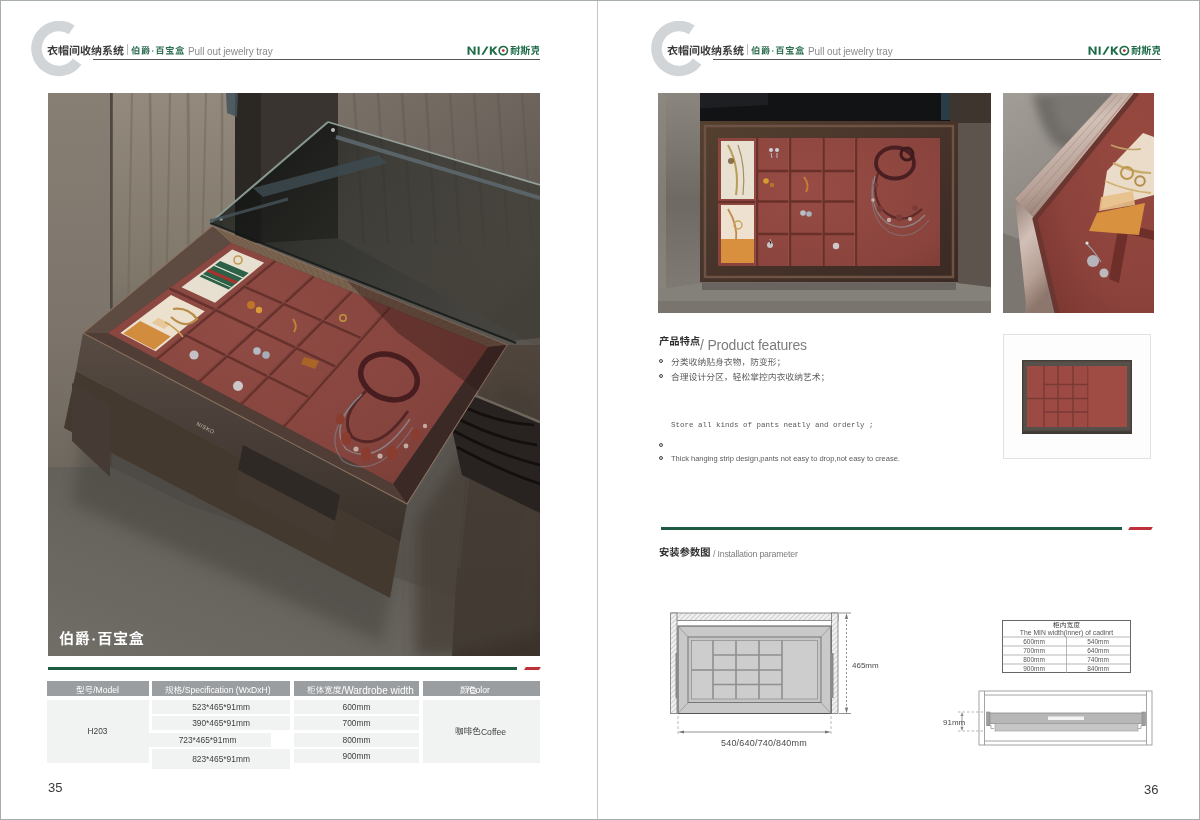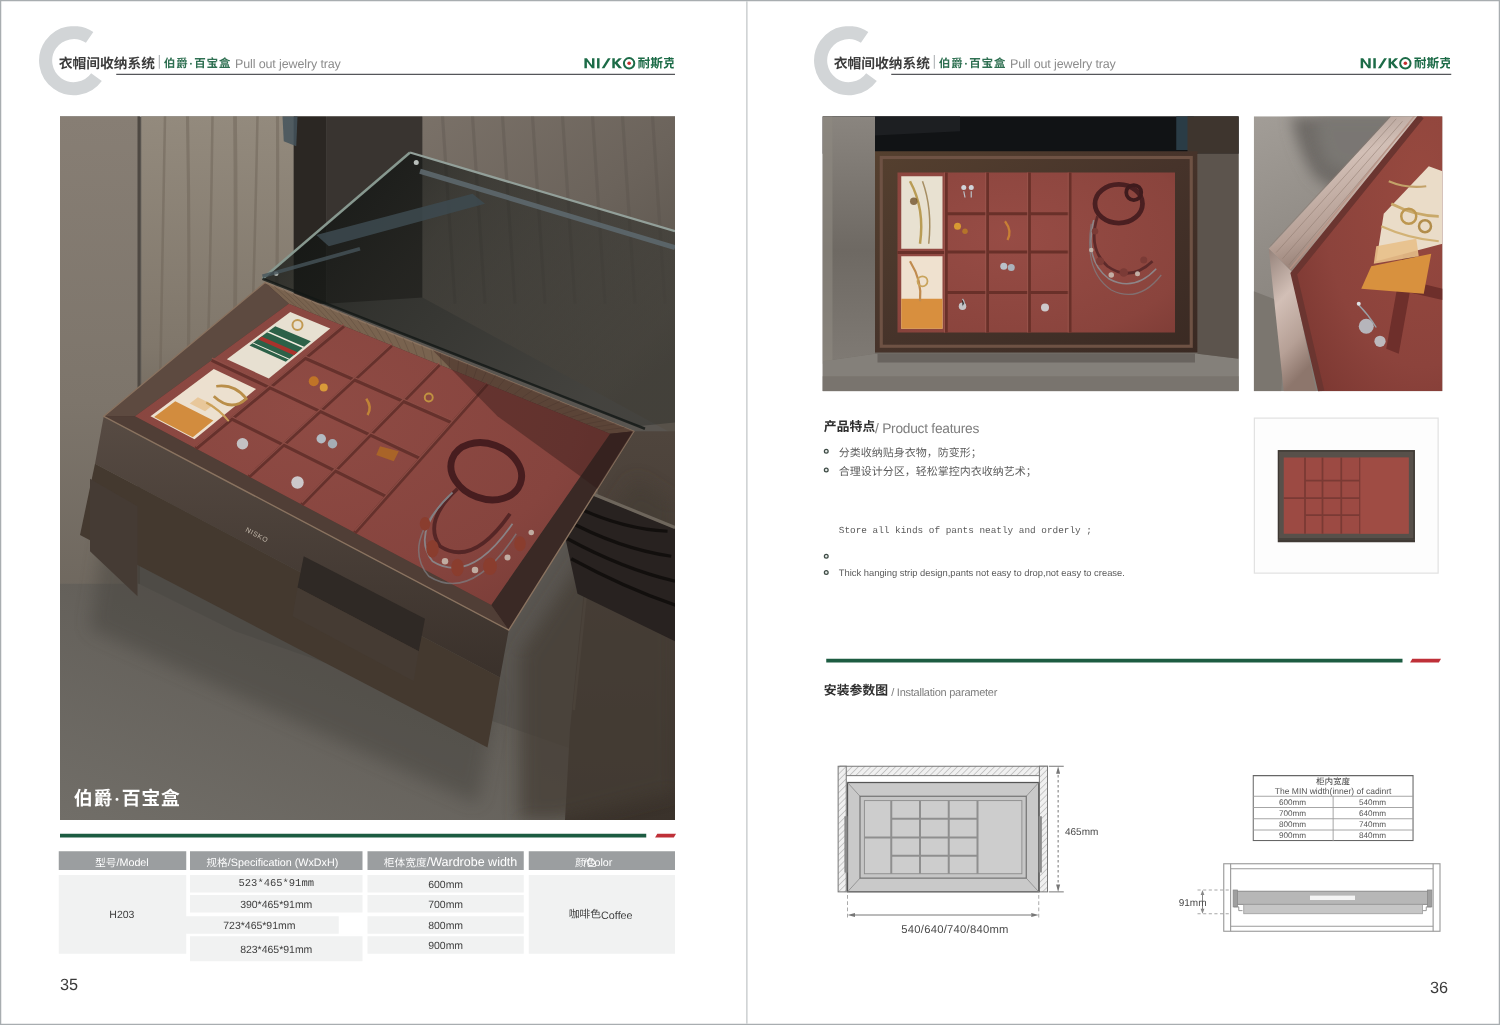--- a/index.html
+++ b/index.html
@@ -357,21 +357,21 @@
 <div class="abs" style="left:467px;top:685px;font-size:8.6px;color:#fff;white-space:nowrap;">/Color</div>
 
 <div class="tcell" style="left:46.5px;top:699.5px;width:102px;height:63.5px;">H203</div>
 
 <div class="tcell" style="left:423px;top:699.5px;width:117px;height:63.5px;"></div>
 <svg class="abs" style="left:455.1px;top:726px;" width="27.8" height="11" viewBox="0 0 27.8 11">
     <path transform="translate(0,8.2)" d="M3.6 -7.2 3.6 -5.5H2.9V-4.9H3.6C3.5 -2.6 3.3 -0.8 2.2 0.3C2.3 0.4 2.5 0.6 2.6 0.7C3.8 -0.5 4.1 -2.5 4.2 -4.9H4.9C4.8 -1.6 4.7 -0.4 4.5 -0.2C4.4 -0.1 4.4 -0.0 4.3 -0.0C4.1 -0.0 3.9 -0.0 3.6 -0.1C3.7 0.1 3.7 0.4 3.8 0.5C4.1 0.5 4.3 0.5 4.5 0.5C4.7 0.5 4.9 0.4 5.0 0.2C5.3 -0.2 5.4 -1.4 5.5 -5.2C5.5 -5.3 5.5 -5.5 5.5 -5.5H4.2L4.2 -7.2ZM5.8 -6.2V0.4H6.4V-0.4H7.4V0.3H8.0V-6.2ZM6.4 -0.9V-5.6H7.4V-0.9ZM0.7 -6.6V-0.6H1.2V-1.5H2.6V-6.6ZM1.2 -6.1H2.0V-2.0H1.2Z M14.7 -7.2V0.7H15.3V-1.5H16.9V-2.1H15.3V-3.4H16.7V-3.9H15.3V-5.2H16.8V-5.8H15.3V-7.2ZM13.2 -7.2V-5.8H11.8V-5.2H13.2V-3.9H11.9V-3.4H13.2V-2.0H11.6V-1.4H13.2V0.7H13.8V-7.2ZM9.2 -6.4V-0.8H9.8V-1.6H11.3V-6.4ZM9.8 -5.8H10.8V-2.2H9.8Z M21.3 -4.2V-2.7H19.3V-4.2ZM21.9 -4.2H24.0V-2.7H21.9ZM22.3 -5.9C22.1 -5.5 21.8 -5.1 21.4 -4.8H19.2C19.5 -5.2 19.8 -5.5 20.1 -5.9ZM20.2 -7.2C19.6 -6.1 18.6 -5.0 17.5 -4.4C17.7 -4.3 17.8 -3.9 17.9 -3.8C18.2 -4.0 18.4 -4.2 18.7 -4.4V-0.7C18.7 0.3 19.1 0.5 20.5 0.5C20.8 0.5 23.4 0.5 23.8 0.5C25.1 0.5 25.3 0.2 25.5 -1.2C25.3 -1.2 25.0 -1.3 24.9 -1.4C24.8 -0.3 24.6 -0.1 23.8 -0.1C23.2 -0.1 20.9 -0.1 20.4 -0.1C19.5 -0.1 19.3 -0.2 19.3 -0.7V-2.1H24.0V-1.7H24.6V-4.8H22.2C22.6 -5.3 23.0 -5.8 23.3 -6.2L22.9 -6.5L22.8 -6.5H20.5C20.6 -6.7 20.7 -6.8 20.8 -7.0Z" fill="#3f3f3f"></path>
   </svg>
 <div class="abs" style="left:480.9px;top:726.5px;font-size:8.6px;color:#3f3f3f;">Coffee</div>
 
-<div class="tcell" style="left:152px;top:699.5px;width:138px;height:14px;font-family:Liberation Mono, monospace;">523*465*91mm</div>
+<div class="tcell" style="left:152px;top:699.5px;width:138px;height:14px;">523*465*91mm</div>
 <div class="tcell" style="left:294px;top:699.5px;width:125px;height:14px;">600mm</div>
 
 <div class="tcell" style="left:152px;top:716px;width:138px;height:14px;">390*465*91mm</div>
 <div class="tcell" style="left:294px;top:716px;width:125px;height:14px;">700mm</div>
 
 <div class="tcell" style="left:144px;top:732.5px;width:127px;height:14px;">723*465*91mm</div>
 <div class="tcell" style="left:294px;top:732.5px;width:125px;height:14px;">800mm</div>
 
 <div class="tcell" style="left:152px;top:749px;width:138px;height:20px;">823*465*91mm</div>
 <div class="tcell" style="left:294px;top:749px;width:125px;height:14px;">900mm</div>
@@ -535,21 +535,21 @@
 
 <circle cx="90" cy="168" r="6" fill="#b8bcc2" opacity="0.95"></circle>
 <circle cx="101" cy="180" r="4.5" fill="#c2c6cb" opacity="0.9"></circle>
 <path d="M 84 151 q 8 8 14 18" stroke="#9aa0a6" stroke-width="1.1" fill="none"></path>
 <circle cx="84" cy="150" r="1.6" fill="#dfe2e5"></circle>
 </svg>
 
 <svg class="abs" style="left:659.0px;top:333.7px;" width="44.8" height="14.4" viewBox="0 0 44.8 14.4">
     <path transform="translate(0,10.8)" d="M4.2 -8.5C4.3 -8.3 4.5 -8.0 4.6 -7.7H1.1V-6.5H3.4L2.5 -6.1C2.8 -5.7 3.1 -5.3 3.3 -4.9H1.1V-3.4C1.1 -2.4 1.1 -0.9 0.2 0.2C0.5 0.3 1.1 0.8 1.3 1.1C2.2 -0.2 2.4 -2.1 2.4 -3.4V-3.7H9.6V-4.9H7.5L8.3 -6.1L6.9 -6.5C6.8 -6.0 6.4 -5.3 6.2 -4.9H3.8L4.5 -5.2C4.3 -5.6 4.0 -6.1 3.7 -6.5H9.4V-7.7H6.1C5.9 -8.0 5.7 -8.5 5.4 -8.8Z M13.6 -7.2H17.3V-5.8H13.6ZM12.4 -8.3V-4.6H18.5V-8.3ZM11.0 -3.7V0.9H12.2V0.4H13.7V0.9H15.0V-3.7ZM12.2 -0.8V-2.6H13.7V-0.8ZM15.8 -3.7V0.9H17.0V0.4H18.7V0.9H19.9V-3.7ZM17.0 -0.8V-2.6H18.7V-0.8Z M25.3 -2.1C25.7 -1.6 26.2 -0.9 26.4 -0.4L27.4 -1.1C27.2 -1.5 26.6 -2.2 26.2 -2.6H28.3V-0.5C28.3 -0.3 28.2 -0.3 28.1 -0.3C27.9 -0.3 27.4 -0.3 26.9 -0.3C27.0 0.0 27.2 0.6 27.2 0.9C28.0 0.9 28.6 0.9 28.9 0.7C29.3 0.5 29.5 0.2 29.5 -0.5V-2.6H30.5V-3.8H29.5V-4.7H30.6V-5.8H28.3V-6.7H30.1V-7.8H28.3V-8.8H27.1V-7.8H25.3V-6.7H27.1V-5.8H24.7V-4.7H28.3V-3.8H24.9V-2.6H26.2ZM21.4 -7.9C21.3 -6.7 21.1 -5.3 20.8 -4.5C21.1 -4.4 21.5 -4.2 21.8 -4.0C21.9 -4.5 22.0 -5.0 22.1 -5.6H22.6V-3.4C22.0 -3.2 21.5 -3.1 21.0 -3.0L21.3 -1.7L22.6 -2.1V0.9H23.8V-2.5L24.7 -2.8L24.6 -3.9L23.8 -3.7V-5.6H24.6V-6.7H23.8V-8.7H22.6V-6.7H22.2L22.3 -7.8Z M33.7 -4.6H38.4V-3.2H33.7ZM34.2 -1.3C34.3 -0.6 34.4 0.3 34.4 0.9L35.6 0.7C35.6 0.2 35.5 -0.7 35.4 -1.4ZM36.3 -1.3C36.6 -0.6 36.9 0.3 37.0 0.8L38.2 0.5C38.1 -0.1 37.7 -0.9 37.4 -1.6ZM38.4 -1.4C38.9 -0.7 39.5 0.3 39.7 0.9L40.9 0.4C40.6 -0.2 40.0 -1.1 39.5 -1.8ZM32.5 -1.7C32.2 -0.9 31.7 -0.1 31.2 0.3L32.3 0.9C32.9 0.3 33.4 -0.6 33.7 -1.4ZM32.5 -5.7V-2.1H39.7V-5.7H36.6V-6.7H40.3V-7.8H36.6V-8.8H35.4V-5.7Z" fill="#2e2e2e"></path>
   </svg>
-<div class="abs" style="left:700px;top:337px;font-size:11px;color:#7d7d7d;white-space:nowrap;letter-spacing:-0.2px;">/ Product features</div>
+<div class="abs" style="left:700px;top:337px;font-size:14px;color:#7d7d7d;white-space:nowrap;letter-spacing:-0.2px;">/ Product features</div>
 
 <div class="bdot" style="left:659px;top:359px;"></div>
 <svg class="abs" style="left:671.0px;top:355.8px;" width="117.5" height="12.3" viewBox="0 0 117.5 12.3">
     <path transform="translate(0,9.2)" d="M5.9 -7.2 5.3 -7.0C5.9 -5.7 7.0 -4.3 7.9 -3.5C8.1 -3.6 8.3 -3.9 8.5 -4.0C7.5 -4.7 6.5 -6.0 5.9 -7.2ZM2.9 -7.2C2.3 -5.9 1.4 -4.6 0.4 -3.9C0.5 -3.8 0.8 -3.5 1.0 -3.4C1.2 -3.6 1.4 -3.8 1.6 -4.0V-3.4H3.3C3.1 -1.9 2.7 -0.5 0.6 0.2C0.7 0.3 0.9 0.6 1.0 0.7C3.2 -0.1 3.8 -1.7 4.0 -3.4H6.4C6.3 -1.2 6.2 -0.4 6.0 -0.1C5.9 -0.0 5.8 -0.0 5.6 -0.0C5.4 -0.0 4.9 -0.0 4.3 -0.1C4.4 0.1 4.5 0.4 4.5 0.6C5.1 0.6 5.6 0.6 5.9 0.6C6.2 0.6 6.4 0.5 6.6 0.3C6.9 -0.0 7.0 -1.0 7.1 -3.7C7.1 -3.8 7.1 -4.1 7.1 -4.1H1.7C2.4 -4.9 3.1 -5.9 3.6 -7.0Z M15.4 -7.2C15.2 -6.9 14.8 -6.3 14.5 -6.0L15.0 -5.8C15.3 -6.1 15.7 -6.6 16.1 -7.0ZM10.4 -6.9C10.8 -6.6 11.2 -6.1 11.3 -5.7L11.9 -6.0C11.7 -6.4 11.3 -6.9 10.9 -7.2ZM12.8 -7.4V-5.7H9.4V-5.1H12.3C11.6 -4.3 10.4 -3.7 9.3 -3.4C9.4 -3.3 9.6 -3.1 9.7 -2.9C10.9 -3.2 12.1 -3.9 12.8 -4.8V-3.3H13.5V-4.7C14.6 -4.1 15.9 -3.4 16.6 -2.9L17.0 -3.5C16.3 -3.9 15.0 -4.5 13.9 -5.1H17.0V-5.7H13.5V-7.4ZM12.9 -3.1C12.8 -2.8 12.8 -2.5 12.7 -2.2H9.4V-1.6H12.5C12.0 -0.7 11.1 -0.2 9.2 0.1C9.3 0.2 9.5 0.5 9.5 0.7C11.7 0.3 12.7 -0.4 13.2 -1.5C13.9 -0.3 15.1 0.4 16.9 0.7C16.9 0.5 17.1 0.2 17.3 0.1C15.7 -0.1 14.5 -0.7 13.9 -1.6H17.0V-2.2H13.4C13.5 -2.5 13.5 -2.8 13.6 -3.1Z M22.8 -5.1H24.7C24.5 -3.9 24.2 -3.0 23.8 -2.2C23.3 -3.0 23.0 -3.9 22.7 -4.9ZM22.7 -7.4C22.4 -5.9 22.0 -4.4 21.2 -3.5C21.3 -3.4 21.6 -3.1 21.7 -3.0C21.9 -3.3 22.2 -3.7 22.4 -4.1C22.7 -3.2 23.0 -2.3 23.4 -1.6C22.9 -0.8 22.2 -0.3 21.3 0.2C21.5 0.3 21.7 0.6 21.8 0.7C22.6 0.3 23.3 -0.3 23.8 -1.0C24.3 -0.3 24.9 0.3 25.6 0.7C25.7 0.5 25.9 0.3 26.1 0.1C25.3 -0.2 24.7 -0.8 24.2 -1.6C24.7 -2.5 25.1 -3.7 25.4 -5.1H26.0V-5.7H23.0C23.1 -6.2 23.3 -6.7 23.4 -7.3ZM18.4 -0.9C18.6 -1.0 18.8 -1.1 20.5 -1.7V0.7H21.1V-7.3H20.5V-2.4L19.1 -1.9V-6.4H18.4V-2.1C18.4 -1.7 18.3 -1.6 18.1 -1.5C18.2 -1.3 18.4 -1.0 18.4 -0.9Z M26.8 -0.5 26.9 0.2C27.7 -0.1 28.8 -0.3 29.8 -0.6L29.7 -1.1C28.6 -0.9 27.5 -0.6 26.8 -0.5ZM32.0 -7.4V-6.2L32.0 -5.4H30.0V0.7H30.6V-1.5C30.8 -1.4 31.0 -1.2 31.1 -1.1C31.7 -1.8 32.0 -2.5 32.3 -3.2C32.7 -2.5 33.1 -1.7 33.3 -1.2L33.9 -1.6C33.6 -2.2 33.0 -3.2 32.5 -4.0C32.5 -4.3 32.6 -4.5 32.6 -4.8H33.9V-0.1C33.9 -0.0 33.8 0.0 33.7 0.0C33.6 0.0 33.1 0.0 32.6 0.0C32.7 0.2 32.7 0.5 32.8 0.7C33.5 0.7 33.9 0.6 34.2 0.5C34.4 0.4 34.5 0.2 34.5 -0.1V-5.4H32.6L32.6 -6.2V-7.4ZM30.6 -1.6V-4.8H31.9C31.8 -3.8 31.5 -2.6 30.6 -1.6ZM26.9 -3.7C27.1 -3.8 27.3 -3.8 28.4 -4.0C28.0 -3.4 27.6 -2.9 27.5 -2.8C27.2 -2.4 27.0 -2.2 26.8 -2.2C26.9 -2.0 27.0 -1.7 27.0 -1.6C27.2 -1.7 27.5 -1.8 29.7 -2.2C29.7 -2.4 29.7 -2.6 29.7 -2.8L27.9 -2.4C28.6 -3.2 29.2 -4.2 29.8 -5.2L29.3 -5.5C29.1 -5.2 28.9 -4.9 28.7 -4.5L27.6 -4.4C28.1 -5.2 28.6 -6.2 29.0 -7.1L28.4 -7.4C28.1 -6.3 27.4 -5.2 27.2 -4.9C27.0 -4.6 26.9 -4.3 26.7 -4.3C26.8 -4.2 26.9 -3.8 26.9 -3.7Z M37.2 -5.7V-3.3C37.2 -2.2 37.1 -0.6 35.5 0.3C35.7 0.4 35.8 0.6 35.9 0.7C37.6 -0.3 37.7 -2.0 37.7 -3.3V-5.7ZM37.6 -1.1C37.9 -0.6 38.3 0.1 38.5 0.5L39.0 0.1C38.8 -0.3 38.4 -0.9 38.0 -1.4ZM36.0 -6.9V-1.6H36.5V-6.3H38.4V-1.6H39.0V-6.9ZM39.5 -3.2V0.7H40.0V0.3H42.8V0.7H43.4V-3.2H41.5V-5.0H43.6V-5.6H41.5V-7.4H40.9V-3.2ZM40.0 -0.3V-2.6H42.8V-0.3Z M50.2 -4.7V-3.9H46.5V-4.7ZM50.2 -5.2H46.5V-5.9H50.2ZM50.2 -3.4V-2.6L50.0 -2.5H46.5V-3.4ZM44.7 -2.5V-1.9H49.3C47.9 -1.0 46.2 -0.2 44.4 0.2C44.5 0.4 44.7 0.6 44.8 0.8C46.8 0.2 48.6 -0.7 50.2 -1.9V-0.2C50.2 -0.1 50.1 -0.0 49.9 0.0C49.7 0.0 49.1 0.0 48.4 -0.0C48.5 0.2 48.6 0.5 48.6 0.7C49.5 0.7 50.1 0.7 50.4 0.5C50.7 0.4 50.8 0.2 50.8 -0.2V-2.4C51.4 -2.9 51.8 -3.4 52.3 -4.0L51.7 -4.3C51.4 -3.9 51.1 -3.6 50.8 -3.2V-6.5H48.4C48.5 -6.8 48.7 -7.0 48.8 -7.3L48.0 -7.4C48.0 -7.2 47.8 -6.8 47.7 -6.5H45.9V-2.5Z M56.6 -7.2C56.8 -6.8 57.0 -6.3 57.1 -6.0H53.3V-5.3H56.6C55.8 -4.3 54.5 -3.3 53.1 -2.6C53.2 -2.5 53.4 -2.2 53.5 -2.1C54.0 -2.3 54.6 -2.7 55.1 -3.0V-0.6C55.1 -0.2 54.8 0.0 54.6 0.2C54.7 0.3 54.9 0.5 55.0 0.7C55.2 0.5 55.5 0.4 58.3 -0.5C58.3 -0.6 58.2 -0.9 58.2 -1.1L55.7 -0.4V-3.5C56.3 -4.0 56.8 -4.5 57.2 -5.1C57.7 -2.6 58.5 -1.0 60.8 0.5C60.9 0.3 61.1 0.0 61.3 -0.1C60.2 -0.7 59.4 -1.5 58.9 -2.3C59.5 -2.8 60.3 -3.5 60.9 -4.2L60.3 -4.6C59.9 -4.0 59.2 -3.4 58.6 -2.9C58.2 -3.6 58.0 -4.4 57.8 -5.3H61.1V-6.0H57.3L57.8 -6.2C57.8 -6.5 57.5 -7.0 57.2 -7.4Z M66.3 -7.4C66.0 -6.1 65.5 -4.8 64.7 -4.0C64.9 -3.9 65.1 -3.7 65.3 -3.6C65.6 -4.1 66.0 -4.6 66.3 -5.3H67.0C66.6 -3.9 65.8 -2.4 64.9 -1.7C65.1 -1.6 65.3 -1.4 65.4 -1.3C66.4 -2.1 67.2 -3.8 67.6 -5.3H68.3C67.9 -3.1 66.9 -0.9 65.5 0.2C65.6 0.2 65.9 0.4 66.0 0.6C67.5 -0.6 68.4 -3.0 68.9 -5.3H69.3C69.1 -1.8 68.9 -0.5 68.7 -0.2C68.6 -0.0 68.5 -0.0 68.3 -0.0C68.2 -0.0 67.8 -0.0 67.4 -0.1C67.5 0.1 67.6 0.4 67.6 0.6C68.0 0.6 68.4 0.6 68.6 0.6C68.9 0.6 69.0 0.5 69.2 0.2C69.6 -0.2 69.8 -1.6 70.0 -5.6C70.0 -5.7 70.0 -5.9 70.0 -5.9H66.5C66.7 -6.3 66.8 -6.8 66.9 -7.3ZM62.5 -6.9C62.4 -5.8 62.2 -4.7 61.9 -3.9C62.0 -3.9 62.3 -3.7 62.4 -3.6C62.5 -4.0 62.6 -4.5 62.7 -5.0H63.6V-3.0C62.9 -2.8 62.4 -2.6 61.9 -2.5L62.1 -1.9L63.6 -2.3V0.7H64.2V-2.5L65.3 -2.9L65.2 -3.5L64.2 -3.2V-5.0H65.1V-5.6H64.2V-7.4H63.6V-5.6H62.9C62.9 -6.0 63.0 -6.4 63.0 -6.8Z M71.8 0.9C72.7 0.6 73.3 -0.1 73.3 -1.1C73.3 -1.7 73.0 -2.1 72.6 -2.1C72.2 -2.1 71.9 -1.8 71.9 -1.4C71.9 -1.0 72.2 -0.8 72.5 -0.8L72.7 -0.8C72.7 -0.2 72.3 0.2 71.6 0.5Z M84.5 -7.2C84.6 -6.8 84.8 -6.2 84.9 -5.9L85.5 -6.1C85.4 -6.4 85.3 -7.0 85.1 -7.4ZM82.5 -5.9V-5.3H83.9C83.8 -2.9 83.6 -0.9 81.7 0.2C81.8 0.3 82.0 0.5 82.1 0.7C83.7 -0.2 84.2 -1.6 84.4 -3.3H86.4C86.3 -1.1 86.2 -0.2 86.0 -0.0C85.9 0.1 85.8 0.1 85.7 0.1C85.5 0.1 85.1 0.1 84.6 0.0C84.7 0.2 84.8 0.5 84.8 0.7C85.2 0.7 85.7 0.7 86.0 0.7C86.2 0.7 86.4 0.6 86.6 0.4C86.9 0.1 87.0 -0.9 87.0 -3.6C87.0 -3.7 87.0 -4.0 87.0 -4.0H84.5C84.5 -4.4 84.5 -4.8 84.5 -5.3H87.6V-5.9ZM79.9 -7.0V0.7H80.5V-6.4H81.8C81.6 -5.8 81.4 -5.0 81.1 -4.3C81.8 -3.6 81.9 -3.0 81.9 -2.5C81.9 -2.2 81.9 -2.0 81.7 -1.9C81.7 -1.8 81.6 -1.8 81.4 -1.8C81.3 -1.8 81.1 -1.8 80.9 -1.8C81.0 -1.6 81.0 -1.4 81.1 -1.2C81.3 -1.2 81.5 -1.2 81.7 -1.2C81.9 -1.2 82.0 -1.3 82.2 -1.4C82.4 -1.6 82.5 -1.9 82.5 -2.4C82.5 -3.0 82.4 -3.6 81.7 -4.4C82.0 -5.1 82.4 -6.0 82.6 -6.8L82.2 -7.0L82.1 -7.0Z M90.0 -5.5C89.7 -4.9 89.3 -4.3 88.8 -3.9C88.9 -3.8 89.2 -3.6 89.3 -3.5C89.8 -4.0 90.3 -4.7 90.6 -5.4ZM94.1 -5.2C94.6 -4.7 95.3 -4.0 95.6 -3.5L96.1 -3.8C95.8 -4.3 95.1 -5.0 94.6 -5.5ZM91.8 -7.3C92.0 -7.1 92.1 -6.7 92.3 -6.5H88.6V-5.9H91.1V-3.2H91.7V-5.9H93.1V-3.2H93.7V-5.9H96.2V-6.5H93.0C92.9 -6.8 92.6 -7.2 92.4 -7.5ZM89.2 -3.0V-2.4H89.9C90.3 -1.7 91.0 -1.1 91.7 -0.7C90.7 -0.3 89.6 -0.0 88.5 0.1C88.6 0.3 88.7 0.6 88.8 0.7C90.1 0.5 91.3 0.2 92.4 -0.3C93.4 0.2 94.7 0.5 96.0 0.7C96.1 0.5 96.3 0.3 96.4 0.1C95.2 0.0 94.0 -0.3 93.1 -0.7C94.0 -1.2 94.7 -1.8 95.2 -2.7L94.8 -3.0L94.7 -3.0ZM90.6 -2.4H94.2C93.8 -1.8 93.1 -1.3 92.4 -1.0C91.7 -1.3 91.1 -1.8 90.6 -2.4Z M104.2 -7.3C103.7 -6.5 102.7 -5.8 101.9 -5.4C102.0 -5.2 102.2 -5.1 102.3 -4.9C103.2 -5.4 104.2 -6.2 104.9 -7.0ZM104.5 -4.8C103.9 -4.1 102.8 -3.3 101.9 -2.8C102.1 -2.7 102.3 -2.5 102.4 -2.3C103.4 -2.9 104.4 -3.7 105.1 -4.6ZM104.7 -2.4C104.0 -1.3 102.8 -0.4 101.5 0.2C101.7 0.3 101.9 0.5 102.0 0.7C103.3 0.1 104.6 -1.0 105.3 -2.2ZM100.4 -6.2V-4.0H98.9V-6.2ZM97.2 -4.0V-3.3H98.3C98.3 -2.0 98.1 -0.7 97.1 0.3C97.3 0.4 97.5 0.6 97.6 0.8C98.7 -0.4 98.9 -1.9 98.9 -3.3H100.4V0.7H101.0V-3.3H102.0V-4.0H101.0V-6.2H101.8V-6.8H97.3V-6.2H98.3V-4.0Z M107.8 -4.3C108.2 -4.3 108.5 -4.5 108.5 -4.9C108.5 -5.3 108.2 -5.6 107.8 -5.6C107.4 -5.6 107.1 -5.3 107.1 -4.9C107.1 -4.5 107.4 -4.3 107.8 -4.3ZM107.1 1.4C108.0 1.1 108.6 0.3 108.6 -0.7C108.6 -1.4 108.3 -1.8 107.9 -1.8C107.5 -1.8 107.2 -1.6 107.2 -1.1C107.2 -0.7 107.5 -0.5 107.8 -0.5L108.0 -0.5C108.0 0.2 107.6 0.6 106.9 1.0Z" fill="#5a5a5a"></path>
   </svg>
 
 <div class="bdot" style="left:659px;top:374px;"></div>
 <svg class="abs" style="left:671.0px;top:370.8px;" width="161.5" height="12.3" viewBox="0 0 161.5 12.3">
     <path transform="translate(0,9.2)" d="M4.5 -7.4C3.7 -6.1 2.0 -4.9 0.4 -4.2C0.5 -4.1 0.7 -3.8 0.8 -3.6C1.3 -3.8 1.7 -4.1 2.2 -4.3V-3.9H6.6V-4.5C7.1 -4.2 7.6 -4.0 8.1 -3.7C8.2 -3.9 8.4 -4.2 8.5 -4.3C7.1 -4.9 5.9 -5.6 4.8 -6.7L5.1 -7.1ZM2.4 -4.5C3.2 -5.0 3.9 -5.6 4.5 -6.2C5.1 -5.5 5.8 -5.0 6.6 -4.5ZM1.7 -2.9V0.7H2.4V0.2H6.5V0.7H7.2V-2.9ZM2.4 -0.4V-2.3H6.5V-0.4Z M13.0 -4.8H14.3V-3.6H13.0ZM14.9 -4.8H16.3V-3.6H14.9ZM13.0 -6.4H14.3V-5.3H13.0ZM14.9 -6.4H16.3V-5.3H14.9ZM11.6 -0.2V0.4H17.3V-0.2H15.0V-1.4H17.0V-2.0H15.0V-3.0H16.9V-7.0H12.4V-3.0H14.3V-2.0H12.3V-1.4H14.3V-0.2ZM9.1 -0.9 9.3 -0.2C10.0 -0.5 11.1 -0.8 12.0 -1.1L11.9 -1.8L10.9 -1.4V-3.6H11.8V-4.3H10.9V-6.2H12.0V-6.8H9.2V-6.2H10.3V-4.3H9.3V-3.6H10.3V-1.2C9.8 -1.1 9.4 -1.0 9.1 -0.9Z M18.7 -6.8C19.1 -6.4 19.7 -5.8 20.0 -5.4L20.5 -5.9C20.2 -6.3 19.6 -6.8 19.1 -7.2ZM18.0 -4.6V-4.0H19.2V-0.8C19.2 -0.4 18.9 -0.1 18.8 -0.0C18.9 0.1 19.1 0.4 19.1 0.5C19.3 0.4 19.5 0.2 21.1 -1.0C21.0 -1.1 20.9 -1.4 20.8 -1.5L19.9 -0.8V-4.6ZM21.9 -7.1V-6.1C21.9 -5.4 21.7 -4.7 20.6 -4.2C20.7 -4.1 20.9 -3.8 21.0 -3.7C22.3 -4.3 22.5 -5.3 22.5 -6.1V-6.5H24.1V-5.0C24.1 -4.4 24.2 -4.1 24.8 -4.1C24.9 -4.1 25.4 -4.1 25.5 -4.1C25.7 -4.1 25.9 -4.1 26.0 -4.2C25.9 -4.3 25.9 -4.6 25.9 -4.7C25.8 -4.7 25.6 -4.7 25.5 -4.7C25.4 -4.7 25.0 -4.7 24.9 -4.7C24.7 -4.7 24.7 -4.8 24.7 -5.0V-7.1ZM24.7 -2.9C24.4 -2.2 23.9 -1.6 23.3 -1.1C22.7 -1.6 22.3 -2.2 21.9 -2.9ZM21.0 -3.5V-2.9H21.4L21.3 -2.8C21.7 -2.0 22.2 -1.3 22.8 -0.8C22.1 -0.3 21.4 -0.0 20.6 0.1C20.7 0.3 20.9 0.5 20.9 0.7C21.8 0.5 22.6 0.1 23.3 -0.3C24.0 0.1 24.8 0.5 25.7 0.7C25.7 0.5 25.9 0.3 26.1 0.1C25.2 -0.0 24.5 -0.3 23.8 -0.8C24.6 -1.4 25.2 -2.3 25.5 -3.4L25.1 -3.5L25.0 -3.5Z M27.6 -6.8C28.1 -6.4 28.7 -5.8 29.0 -5.4L29.4 -5.9C29.1 -6.3 28.5 -6.8 28.0 -7.2ZM26.8 -4.6V-4.0H28.2V-0.8C28.2 -0.4 27.9 -0.2 27.8 -0.1C27.9 0.1 28.1 0.4 28.1 0.5C28.3 0.4 28.5 0.2 30.2 -1.0C30.1 -1.1 30.0 -1.4 30.0 -1.6L28.9 -0.9V-4.6ZM31.9 -7.4V-4.5H29.7V-3.8H31.9V0.7H32.6V-3.8H34.8V-4.5H32.6V-7.4Z M41.1 -7.2 40.5 -7.0C41.1 -5.7 42.2 -4.3 43.1 -3.5C43.3 -3.6 43.5 -3.9 43.7 -4.0C42.7 -4.7 41.7 -6.0 41.1 -7.2ZM38.1 -7.2C37.5 -5.9 36.6 -4.6 35.6 -3.9C35.7 -3.8 36.0 -3.5 36.2 -3.4C36.4 -3.6 36.6 -3.8 36.8 -4.0V-3.4H38.5C38.3 -1.9 37.9 -0.5 35.8 0.2C35.9 0.3 36.1 0.6 36.2 0.7C38.4 -0.1 39.0 -1.7 39.2 -3.4H41.6C41.5 -1.2 41.4 -0.4 41.2 -0.1C41.1 -0.0 41.0 -0.0 40.8 -0.0C40.6 -0.0 40.1 -0.0 39.5 -0.1C39.6 0.1 39.7 0.4 39.7 0.6C40.3 0.6 40.8 0.6 41.1 0.6C41.4 0.6 41.6 0.5 41.8 0.3C42.1 -0.0 42.2 -1.0 42.3 -3.7C42.3 -3.8 42.3 -4.1 42.3 -4.1H36.9C37.6 -4.9 38.3 -5.9 38.8 -7.0Z M52.2 -6.9H44.9V0.4H52.4V-0.2H45.5V-6.3H52.2ZM46.3 -5.1C47.0 -4.6 47.7 -3.9 48.4 -3.2C47.7 -2.5 46.9 -1.8 46.0 -1.3C46.1 -1.2 46.4 -0.9 46.5 -0.8C47.3 -1.4 48.2 -2.0 48.9 -2.8C49.7 -2.1 50.4 -1.4 50.8 -0.8L51.3 -1.3C50.9 -1.8 50.1 -2.6 49.4 -3.3C50.0 -4.0 50.6 -4.8 51.1 -5.6L50.4 -5.9C50.0 -5.1 49.5 -4.4 48.9 -3.7C48.2 -4.4 47.4 -5.0 46.8 -5.5Z M54.2 0.9C55.1 0.6 55.7 -0.1 55.7 -1.1C55.7 -1.7 55.4 -2.1 55.0 -2.1C54.6 -2.1 54.3 -1.8 54.3 -1.4C54.3 -1.0 54.6 -0.8 54.9 -0.8L55.1 -0.8C55.1 -0.2 54.7 0.2 54.0 0.5Z M62.3 -2.9C62.4 -3.0 62.7 -3.0 63.0 -3.0H63.8V-1.8L62.0 -1.5L62.1 -0.8L63.8 -1.2V0.7H64.4V-1.3L65.4 -1.5L65.3 -2.1L64.4 -1.9V-3.0H65.3V-3.6H64.4V-5.0H63.8V-3.6H62.9C63.1 -4.3 63.4 -5.0 63.6 -5.7H65.3V-6.4H63.8C63.8 -6.7 63.9 -7.0 64.0 -7.3L63.3 -7.4C63.3 -7.0 63.2 -6.7 63.1 -6.4H62.0V-5.7H63.0C62.8 -5.0 62.6 -4.4 62.5 -4.2C62.4 -3.8 62.3 -3.5 62.1 -3.5C62.2 -3.3 62.3 -3.0 62.3 -2.9ZM65.8 -6.9V-6.3H68.6C67.9 -5.2 66.5 -4.3 65.3 -3.8C65.4 -3.6 65.6 -3.4 65.7 -3.2C66.4 -3.5 67.1 -3.9 67.7 -4.4C68.4 -4.0 69.2 -3.6 69.6 -3.3L70.0 -3.8C69.6 -4.1 68.8 -4.5 68.2 -4.8C68.7 -5.4 69.2 -6.0 69.6 -6.7L69.1 -7.0L69.0 -6.9ZM65.8 -2.9V-2.3H67.4V-0.2H65.3V0.5H70.0V-0.2H68.0V-2.3H69.6V-2.9Z M75.2 -7.1C74.9 -5.8 74.4 -4.6 73.7 -3.8C73.9 -3.7 74.2 -3.5 74.3 -3.4C75.0 -4.2 75.5 -5.6 75.9 -7.0ZM77.3 -7.2 76.7 -7.1C77.1 -5.5 77.5 -4.4 78.3 -3.4C78.4 -3.6 78.6 -3.8 78.8 -4.0C78.1 -4.8 77.7 -5.8 77.3 -7.2ZM72.2 -7.4V-5.5H70.8V-4.9H72.1C71.8 -3.7 71.3 -2.3 70.7 -1.6C70.8 -1.4 71.0 -1.1 71.0 -0.9C71.4 -1.5 71.9 -2.5 72.2 -3.5V0.7H72.8V-3.7C73.1 -3.2 73.4 -2.6 73.5 -2.3L74.0 -2.8C73.8 -3.1 73.1 -4.2 72.8 -4.5V-4.9H73.9V-5.5H72.8V-7.4ZM76.9 -2.2C77.1 -1.7 77.4 -1.2 77.6 -0.7L75.0 -0.4C75.6 -1.5 76.1 -3.0 76.6 -4.3L75.9 -4.6C75.5 -3.1 74.8 -1.4 74.5 -1.0C74.3 -0.6 74.1 -0.3 74.0 -0.2C74.1 -0.1 74.2 0.3 74.2 0.4C74.5 0.3 74.8 0.2 77.8 -0.1C77.9 0.1 78.0 0.3 78.0 0.5L78.7 0.2C78.4 -0.4 77.9 -1.5 77.4 -2.4Z M81.8 -4.7H85.4V-4.0H81.8ZM81.2 -5.1V-3.5H86.1V-5.1ZM86.1 -3.3C84.8 -3.1 82.4 -3.0 80.5 -3.0C80.6 -2.9 80.6 -2.7 80.6 -2.5C81.5 -2.5 82.4 -2.6 83.3 -2.6V-2.1H80.2V-1.6H83.3V-1.0H79.7V-0.5H83.3V0.0C83.3 0.1 83.2 0.2 83.0 0.2C82.9 0.2 82.3 0.2 81.7 0.2C81.8 0.3 81.9 0.6 81.9 0.7C82.7 0.7 83.2 0.7 83.5 0.6C83.8 0.5 83.9 0.4 83.9 0.0V-0.5H87.5V-1.0H83.9V-1.6H87.0V-2.1H83.9V-2.6C84.9 -2.7 85.8 -2.8 86.5 -2.9ZM85.9 -7.3C85.7 -7.1 85.4 -6.6 85.1 -6.4L85.5 -6.2H83.9V-7.4H83.2V-6.2H81.6L82.0 -6.4C81.9 -6.7 81.6 -7.1 81.3 -7.3L80.8 -7.1C81.0 -6.8 81.3 -6.5 81.4 -6.2H79.9V-4.5H80.5V-5.7H86.7V-4.5H87.3V-6.2H85.7C86.0 -6.5 86.3 -6.8 86.6 -7.1Z M94.1 -4.9C94.7 -4.4 95.4 -3.7 95.8 -3.2L96.2 -3.7C95.8 -4.1 95.1 -4.8 94.5 -5.2ZM92.9 -5.2C92.5 -4.6 91.9 -4.0 91.3 -3.7C91.4 -3.5 91.6 -3.3 91.7 -3.2C92.3 -3.6 93.0 -4.3 93.5 -5.0ZM89.4 -7.4V-5.7H88.4V-5.1H89.4V-3.0C89.0 -2.8 88.6 -2.7 88.3 -2.6L88.4 -1.9L89.4 -2.3V-0.1C89.4 -0.0 89.4 0.0 89.3 0.0C89.2 0.0 88.8 0.0 88.5 0.0C88.6 0.2 88.6 0.5 88.7 0.6C89.2 0.6 89.6 0.6 89.8 0.5C90.0 0.4 90.1 0.2 90.1 -0.1V-2.5L91.0 -2.9L90.9 -3.5L90.1 -3.2V-5.1H91.0V-5.7H90.1V-7.4ZM90.9 -0.2V0.4H96.5V-0.2H94.1V-2.4H95.9V-3.0H91.6V-2.4H93.4V-0.2ZM93.2 -7.2C93.3 -7.0 93.4 -6.6 93.6 -6.3H91.2V-4.8H91.8V-5.7H95.8V-4.9H96.4V-6.3H94.3C94.2 -6.6 94.0 -7.1 93.8 -7.4Z M97.7 -5.9V0.7H98.3V-5.2H100.9C100.8 -4.1 100.5 -2.6 98.6 -1.6C98.7 -1.5 98.9 -1.2 99.0 -1.1C100.2 -1.8 100.8 -2.6 101.2 -3.4C102.0 -2.7 102.9 -1.8 103.3 -1.2L103.9 -1.6C103.3 -2.3 102.3 -3.3 101.4 -4.1C101.5 -4.5 101.5 -4.9 101.5 -5.2H104.1V-0.2C104.1 -0.0 104.1 0.0 103.9 0.0C103.7 0.0 103.1 0.1 102.5 0.0C102.6 0.2 102.7 0.5 102.7 0.7C103.5 0.7 104.0 0.7 104.4 0.6C104.6 0.5 104.7 0.3 104.7 -0.2V-5.9H101.5V-7.4H100.9V-5.9Z M109.4 -7.2C109.6 -6.8 109.8 -6.3 109.9 -6.0H106.1V-5.3H109.4C108.6 -4.3 107.3 -3.3 105.9 -2.6C106.0 -2.5 106.2 -2.2 106.3 -2.1C106.8 -2.3 107.4 -2.7 107.9 -3.0V-0.6C107.9 -0.2 107.6 0.0 107.4 0.2C107.5 0.3 107.7 0.5 107.8 0.7C108.0 0.5 108.3 0.4 111.1 -0.5C111.1 -0.6 111.0 -0.9 111.0 -1.1L108.5 -0.4V-3.5C109.1 -4.0 109.6 -4.5 110.0 -5.1C110.5 -2.6 111.3 -1.0 113.6 0.5C113.7 0.3 113.9 0.0 114.1 -0.1C113.0 -0.7 112.2 -1.5 111.7 -2.3C112.3 -2.8 113.1 -3.5 113.7 -4.2L113.1 -4.6C112.7 -4.0 112.0 -3.4 111.4 -2.9C111.0 -3.6 110.8 -4.4 110.6 -5.3H113.9V-6.0H110.1L110.6 -6.2C110.6 -6.5 110.3 -7.0 110.0 -7.4Z M119.6 -5.1H121.5C121.3 -3.9 121.0 -3.0 120.6 -2.2C120.1 -3.0 119.8 -3.9 119.5 -4.9ZM119.5 -7.4C119.2 -5.9 118.8 -4.4 118.0 -3.5C118.1 -3.4 118.4 -3.1 118.5 -3.0C118.7 -3.3 119.0 -3.7 119.2 -4.1C119.5 -3.2 119.8 -2.3 120.2 -1.6C119.7 -0.8 119.0 -0.3 118.1 0.2C118.3 0.3 118.5 0.6 118.6 0.7C119.4 0.3 120.1 -0.3 120.6 -1.0C121.1 -0.3 121.7 0.3 122.4 0.7C122.5 0.5 122.7 0.3 122.9 0.1C122.1 -0.2 121.5 -0.8 121.0 -1.6C121.5 -2.5 121.9 -3.7 122.2 -5.1H122.8V-5.7H119.8C119.9 -6.2 120.1 -6.7 120.2 -7.3ZM115.2 -0.9C115.4 -1.0 115.6 -1.1 117.3 -1.7V0.7H117.9V-7.3H117.3V-2.4L115.9 -1.9V-6.4H115.2V-2.1C115.2 -1.7 115.1 -1.6 114.9 -1.5C115.0 -1.3 115.2 -1.0 115.2 -0.9Z M123.6 -0.5 123.7 0.2C124.5 -0.1 125.6 -0.3 126.6 -0.6L126.5 -1.1C125.4 -0.9 124.3 -0.6 123.6 -0.5ZM128.8 -7.4V-6.2L128.8 -5.4H126.8V0.7H127.4V-1.5C127.6 -1.4 127.8 -1.2 127.9 -1.1C128.5 -1.8 128.8 -2.5 129.1 -3.2C129.5 -2.5 129.9 -1.7 130.1 -1.2L130.7 -1.6C130.4 -2.2 129.8 -3.2 129.3 -4.0C129.3 -4.3 129.4 -4.5 129.4 -4.8H130.7V-0.1C130.7 -0.0 130.6 0.0 130.5 0.0C130.4 0.0 129.9 0.0 129.4 0.0C129.5 0.2 129.5 0.5 129.6 0.7C130.3 0.7 130.7 0.6 131.0 0.5C131.2 0.4 131.3 0.2 131.3 -0.1V-5.4H129.4L129.4 -6.2V-7.4ZM127.4 -1.6V-4.8H128.7C128.6 -3.8 128.3 -2.6 127.4 -1.6ZM123.7 -3.7C123.9 -3.8 124.1 -3.8 125.2 -4.0C124.8 -3.4 124.4 -2.9 124.3 -2.8C124.0 -2.4 123.8 -2.2 123.6 -2.2C123.7 -2.0 123.8 -1.7 123.8 -1.6C124.0 -1.7 124.3 -1.8 126.5 -2.2C126.5 -2.4 126.5 -2.6 126.5 -2.8L124.7 -2.4C125.4 -3.2 126.0 -4.2 126.6 -5.2L126.1 -5.5C125.9 -5.2 125.7 -4.9 125.5 -4.5L124.4 -4.4C124.9 -5.2 125.4 -6.2 125.8 -7.1L125.2 -7.4C124.9 -6.3 124.2 -5.2 124.0 -4.9C123.8 -4.6 123.7 -4.3 123.5 -4.3C123.6 -4.2 123.7 -3.8 123.7 -3.7Z M133.4 -4.4V-3.7H137.3C133.7 -1.5 133.5 -1.0 133.5 -0.5C133.5 0.1 134.0 0.5 135.1 0.5H138.8C139.8 0.5 140.1 0.2 140.2 -1.3C140.0 -1.3 139.7 -1.4 139.6 -1.5C139.5 -0.4 139.4 -0.2 138.9 -0.2H135.0C134.5 -0.2 134.2 -0.3 134.2 -0.6C134.2 -0.9 134.5 -1.4 138.9 -4.0C138.9 -4.0 139.0 -4.0 139.0 -4.0L138.5 -4.4L138.4 -4.4ZM137.6 -7.4V-6.4H135.2V-7.4H134.5V-6.4H132.5V-5.8H134.5V-5.0H135.2V-5.8H137.6V-5.0H138.2V-5.8H140.2V-6.4H138.2V-7.4Z M146.1 -6.8C146.7 -6.4 147.4 -5.9 147.7 -5.5L148.2 -6.0C147.9 -6.3 147.2 -6.9 146.6 -7.2ZM144.9 -7.4V-5.2H141.4V-4.5H144.7C143.9 -3.0 142.5 -1.6 141.1 -0.9C141.3 -0.7 141.5 -0.5 141.6 -0.3C142.8 -1.0 144.0 -2.2 144.9 -3.6V0.7H145.6V-3.8C146.5 -2.5 147.7 -1.2 148.7 -0.4C148.9 -0.6 149.1 -0.8 149.3 -1.0C148.1 -1.7 146.7 -3.2 145.9 -4.5H149.0V-5.2H145.6V-7.4Z M151.8 -4.3C152.2 -4.3 152.5 -4.5 152.5 -4.9C152.5 -5.3 152.2 -5.6 151.8 -5.6C151.4 -5.6 151.1 -5.3 151.1 -4.9C151.1 -4.5 151.4 -4.3 151.8 -4.3ZM151.1 1.4C152.0 1.1 152.6 0.3 152.6 -0.7C152.6 -1.4 152.3 -1.8 151.9 -1.8C151.5 -1.8 151.2 -1.6 151.2 -1.1C151.2 -0.7 151.5 -0.5 151.8 -0.5L152.0 -0.5C152.0 0.2 151.6 0.6 150.9 1.0Z" fill="#5a5a5a"></path>
   </svg>

